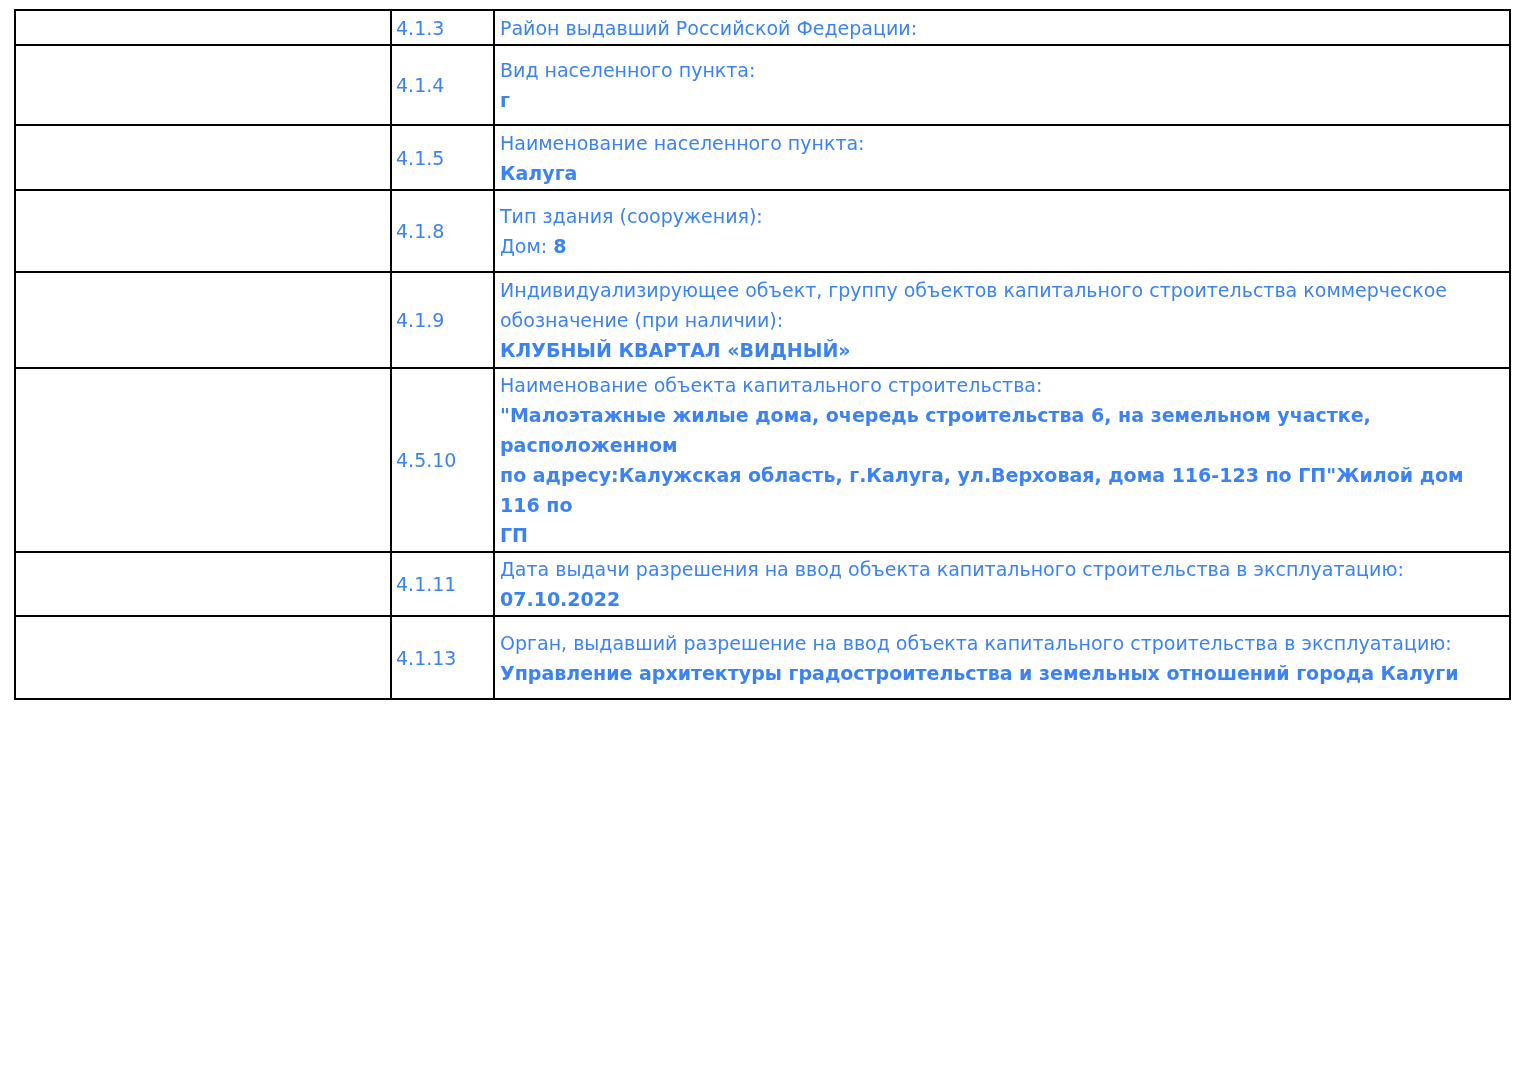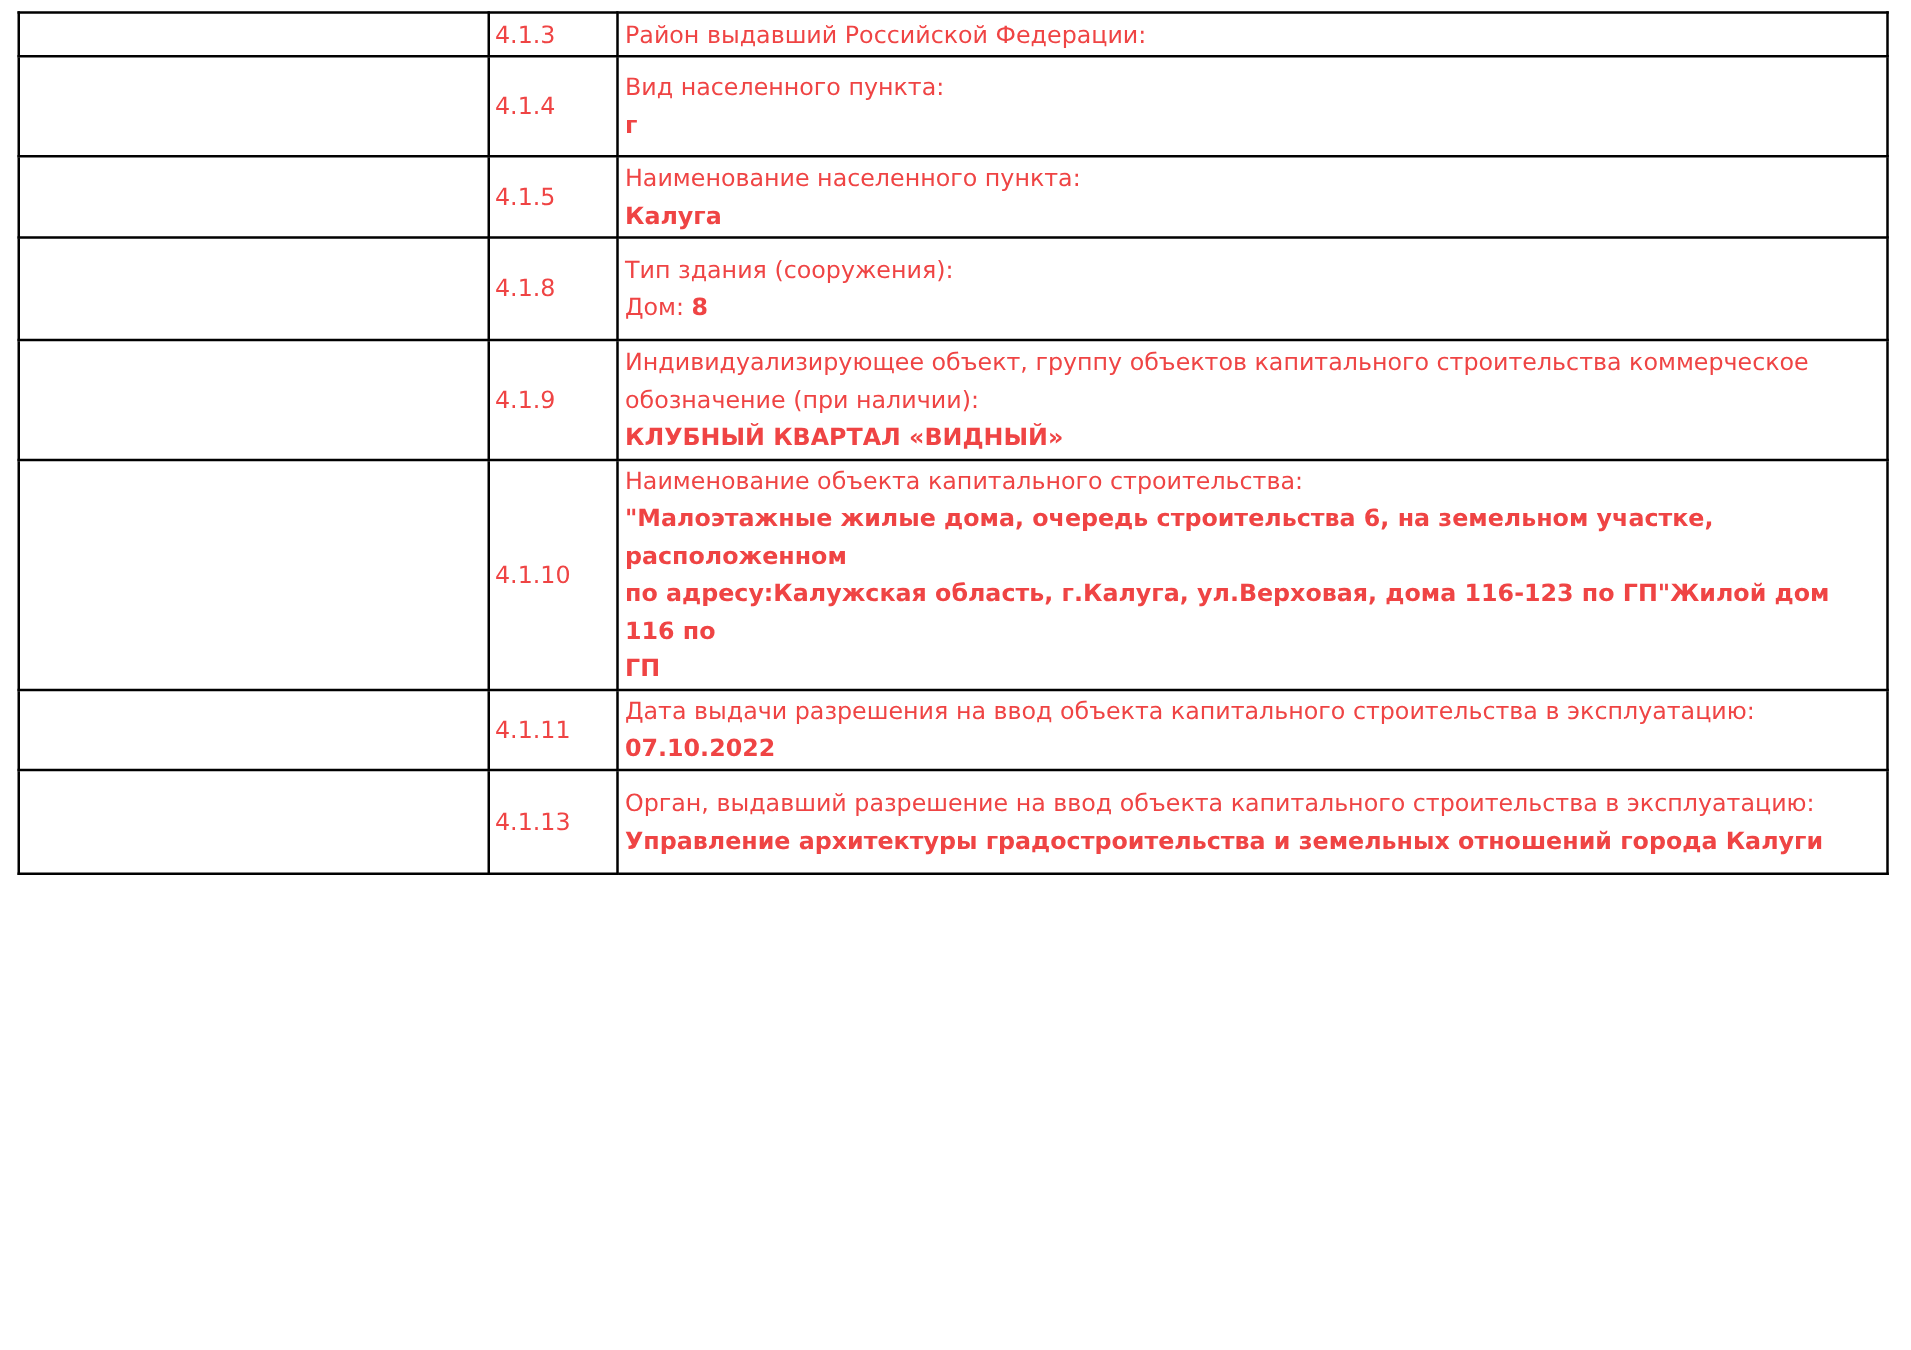--- a/index.html
+++ b/index.html
@@ -7,21 +7,21 @@
     padding: 0;
     background: #ffffff;
   }
   .page {
     position: relative;
     width: 1529px;
     height: 1080px;
     background: #ffffff;
     overflow: hidden;
     font-family: "DejaVu Sans", "Liberation Sans", sans-serif;
-    color: #ef4444;
+    color: #3b82f6;
   }
   table.decl-table {
     position: absolute;
     left: 14px;
     top: 9px;
     width: 1497px;
     border-collapse: collapse;
     table-layout: fixed;
   }
   table.decl-table td {
@@ -102,21 +102,21 @@
         <td class="c-empty"></td>
         <td class="c-num">4.1.9</td>
         <td class="c-content">
           <div class="label">Индивидуализирующее объект, группу объектов капитального строительства коммерческое
 обозначение (при наличии):</div>
           <div class="value">КЛУБНЫЙ КВАРТАЛ «ВИДНЫЙ»</div>
         </td>
       </tr>
       <tr style="height:130px">
         <td class="c-empty"></td>
-        <td class="c-num">4.1.10</td>
+        <td class="c-num">4.5.10</td>
         <td class="c-content">
           <div class="label">Наименование объекта капитального строительства:</div>
           <div class="value">"Малоэтажные жилые дома, очередь строительства 6, на земельном участке, расположенном
 по адресу:Калужская область, г.Калуга, ул.Верховая, дома 116-123 по ГП"Жилой дом 116 по
 ГП</div>
         </td>
       </tr>
       <tr style="height:61px">
         <td class="c-empty"></td>
         <td class="c-num">4.1.11</td>

